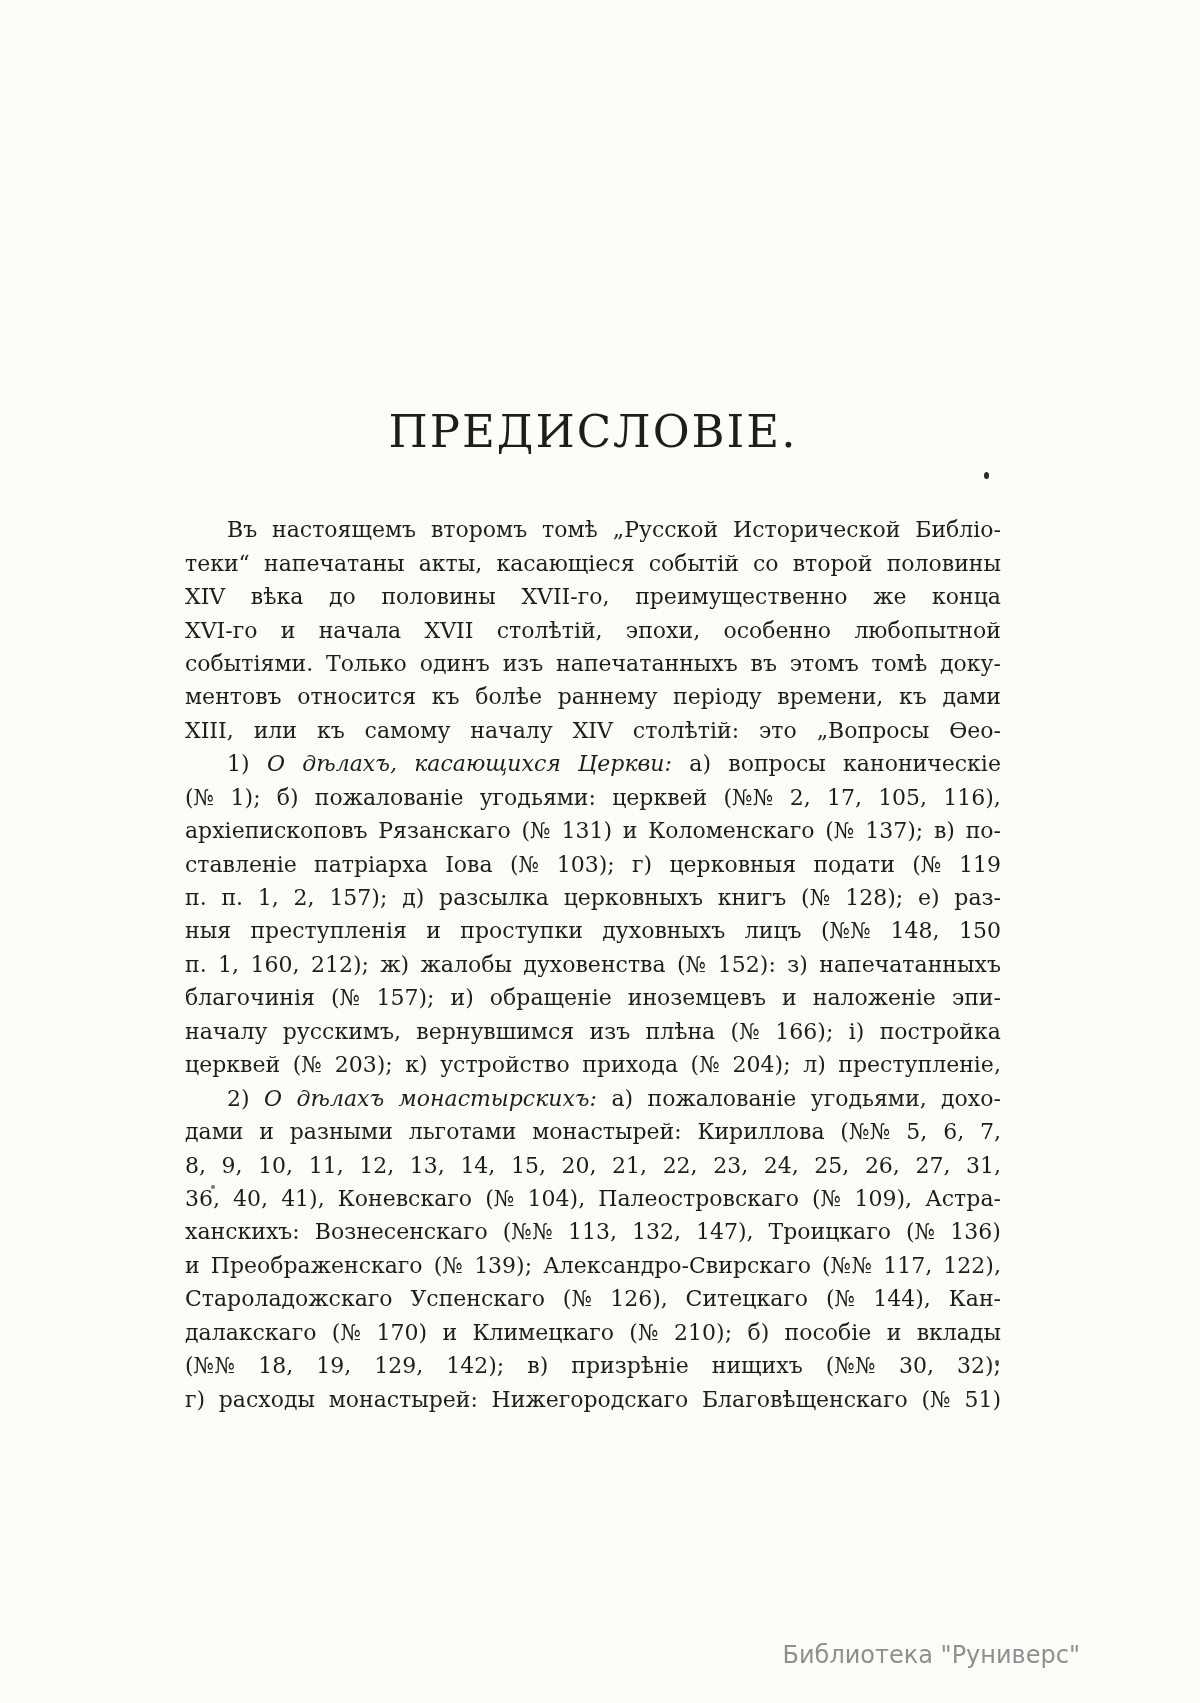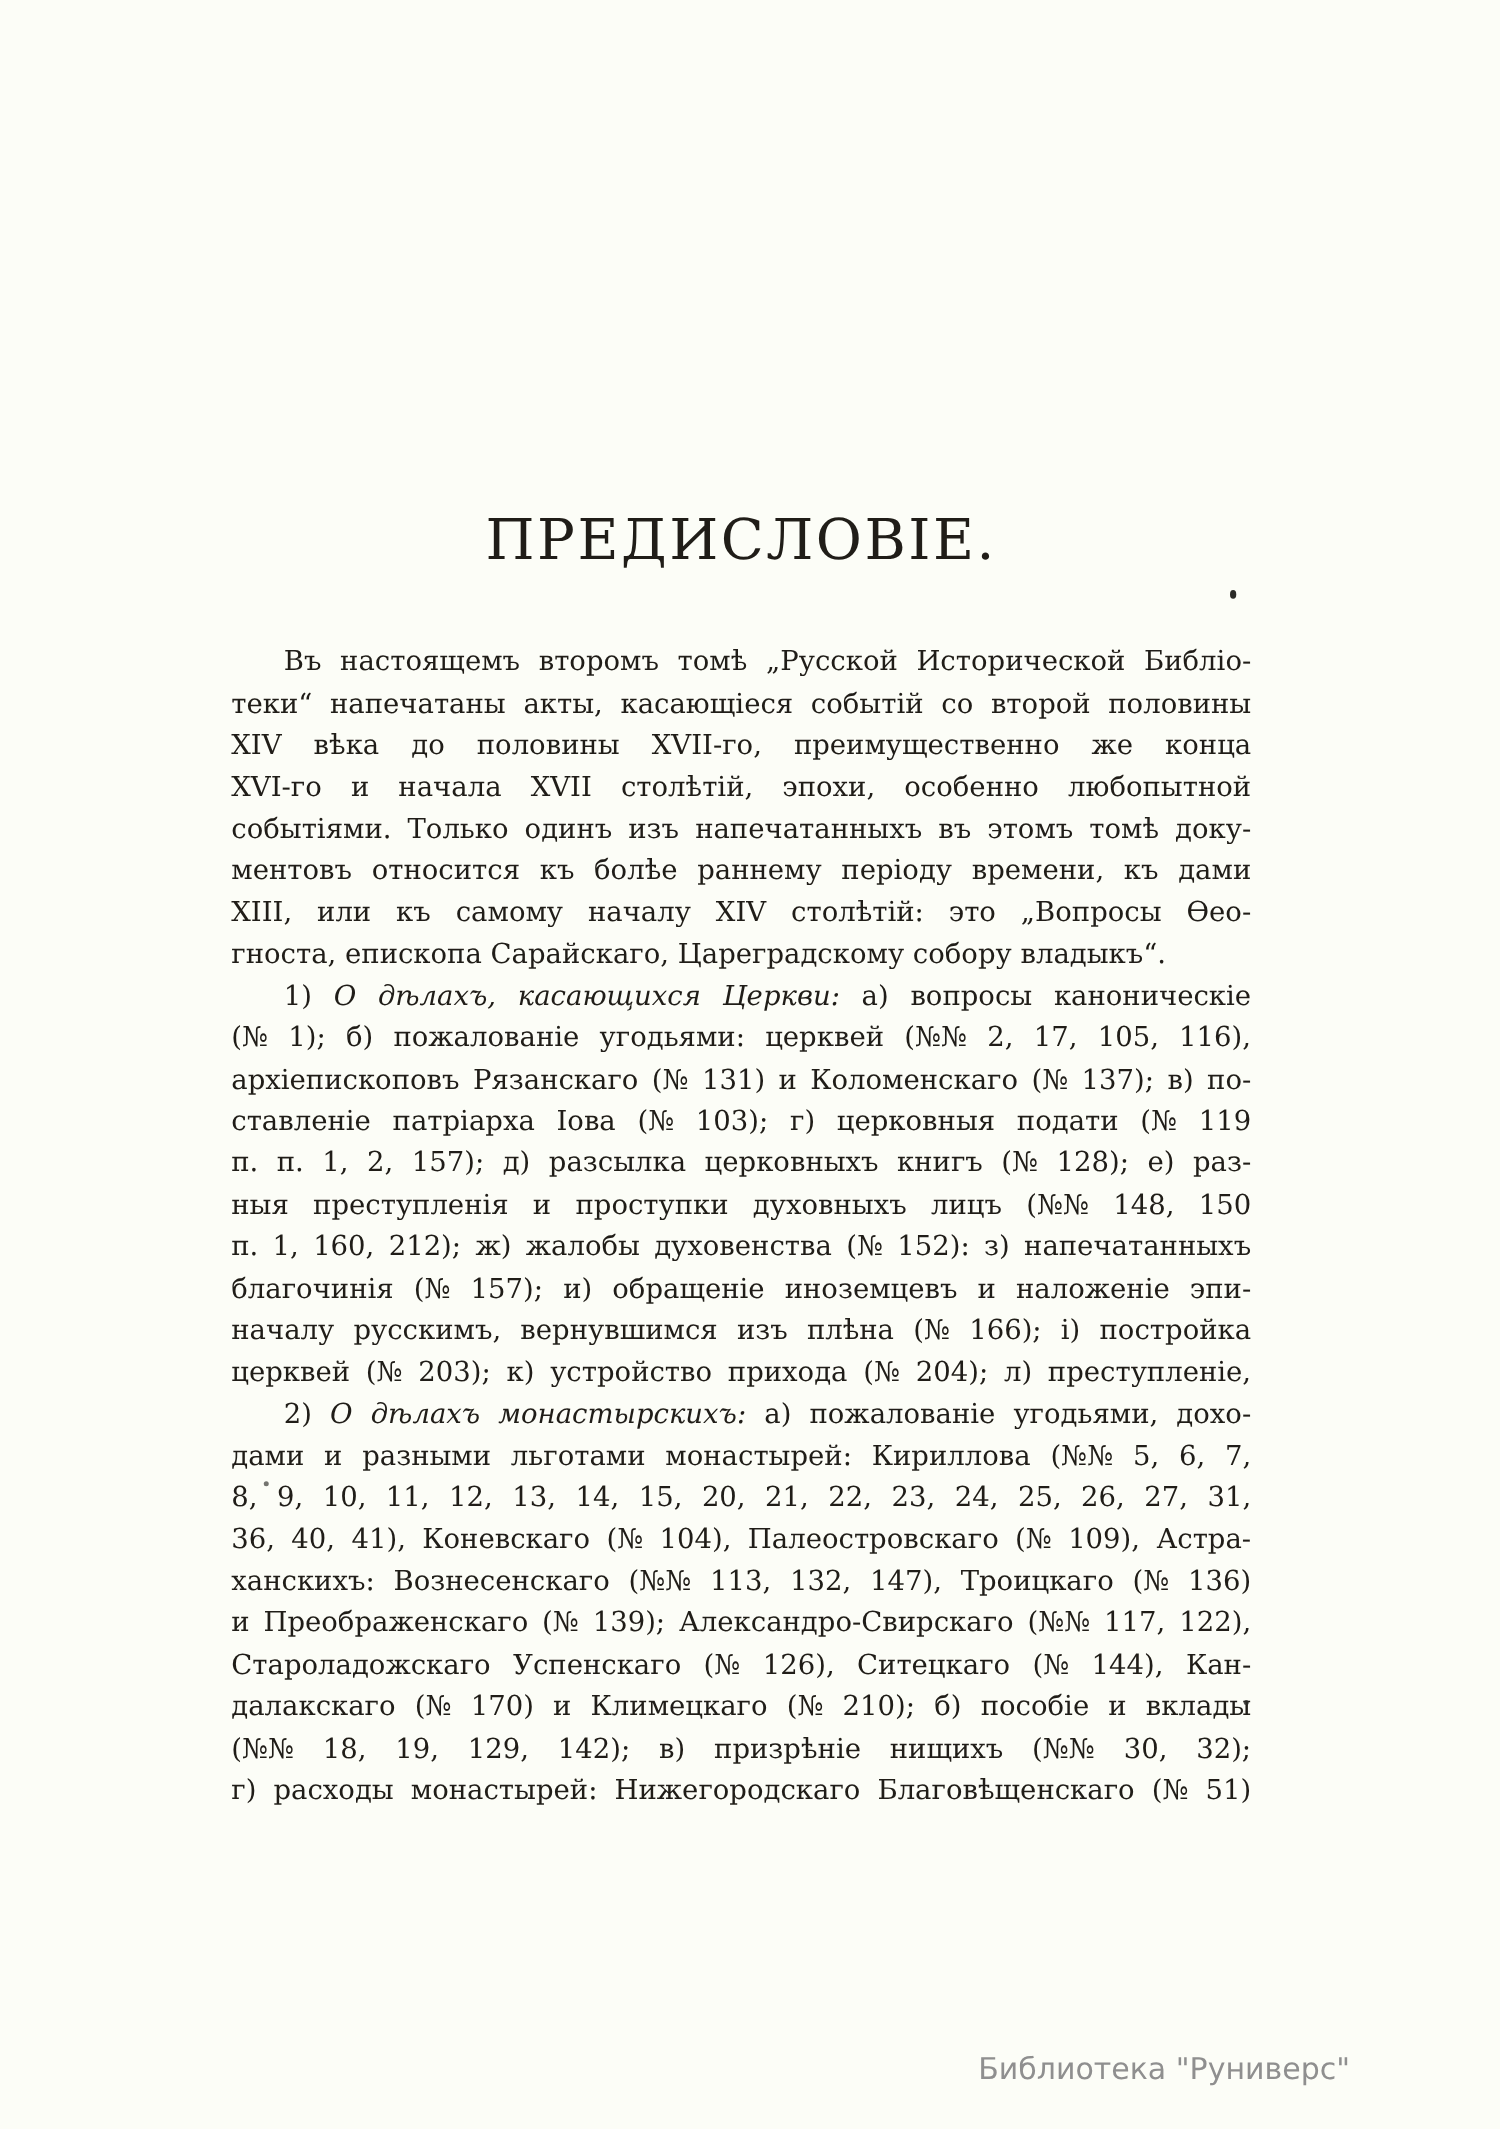--- a/index.html
+++ b/index.html
@@ -46,21 +46,20 @@
 <div class="page">
   <h1 class="title">ПРЕДИСЛОВІЕ.</h1>
   <div class="textblock" id="textblock">
       <div class="line fill indent"><span>Въ</span><span>настоящемъ</span><span>второмъ</span><span>томѣ</span><span>„Русской</span><span>Исторической</span><span>Библіо-</span></div>
       <div class="line fill"><span>теки“</span><span>напечатаны</span><span>акты,</span><span>касающіеся</span><span>событій</span><span>со</span><span>второй</span><span>половины</span></div>
       <div class="line fill"><span>XIV</span><span>вѣка</span><span>до</span><span>половины</span><span>XVII-го,</span><span>преимущественно</span><span>же</span><span>конца</span></div>
       <div class="line fill"><span>XVI-го</span><span>и</span><span>начала</span><span>XVII</span><span>столѣтій,</span><span>эпохи,</span><span>особенно</span><span>любопытной</span></div>
       <div class="line fill"><span>событіями.</span><span>Только</span><span>одинъ</span><span>изъ</span><span>напечатанныхъ</span><span>въ</span><span>этомъ</span><span>томѣ</span><span>доку-</span></div>
       <div class="line fill"><span>ментовъ</span><span>относится</span><span>къ</span><span>болѣе</span><span>раннему</span><span>періоду</span><span>времени,</span><span>къ</span><span>дами</span></div>
       <div class="line fill"><span>XIII,</span><span>или</span><span>къ</span><span>самому</span><span>началу</span><span>XIV</span><span>столѣтій:</span><span>это</span><span>„Вопросы</span><span>Ѳео-</span></div>
-      <div class="line"><span>гноста, епископа Сарайскаго, Цареградскому собору владыкъ“.</span></div>
       <div class="line fill indent"><span>1)</span><span class="it">О</span><span class="it">дѣлахъ,</span><span class="it">касающихся</span><span class="it">Церкви:</span><span>а)</span><span>вопросы</span><span>каноническіе</span></div>
       <div class="line fill"><span>(№</span><span>1);</span><span>б)</span><span>пожалованіе</span><span>угодьями:</span><span>церквей</span><span>(№№</span><span>2,</span><span>17,</span><span>105,</span><span>116),</span></div>
       <div class="line fill"><span>архіепископовъ</span><span>Рязанскаго</span><span>(№</span><span>131)</span><span>и</span><span>Коломенскаго</span><span>(№</span><span>137);</span><span>в)</span><span>по-</span></div>
       <div class="line fill"><span>ставленіе</span><span>патріарха</span><span>Іова</span><span>(№</span><span>103);</span><span>г)</span><span>церковныя</span><span>подати</span><span>(№</span><span>119</span></div>
       <div class="line fill"><span>п.</span><span>п.</span><span>1,</span><span>2,</span><span>157);</span><span>д)</span><span>разсылка</span><span>церковныхъ</span><span>книгъ</span><span>(№</span><span>128);</span><span>е)</span><span>раз-</span></div>
       <div class="line fill"><span>ныя</span><span>преступленія</span><span>и</span><span>проступки</span><span>духовныхъ</span><span>лицъ</span><span>(№№</span><span>148,</span><span>150</span></div>
       <div class="line fill"><span>п.</span><span>1,</span><span>160,</span><span>212);</span><span>ж)</span><span>жалобы</span><span>духовенства</span><span>(№</span><span>152):</span><span>з)</span><span>напечатанныхъ</span></div>
       <div class="line fill"><span>благочинія</span><span>(№</span><span>157);</span><span>и)</span><span>обращеніе</span><span>иноземцевъ</span><span>и</span><span>наложеніе</span><span>эпи-</span></div>
       <div class="line fill"><span>началу</span><span>русскимъ,</span><span>вернувшимся</span><span>изъ</span><span>плѣна</span><span>(№</span><span>166);</span><span>і)</span><span>постройка</span></div>
       <div class="line fill"><span>церквей</span><span>(№</span><span>203);</span><span>к)</span><span>устройство</span><span>прихода</span><span>(№</span><span>204);</span><span>л)</span><span>преступленіе,</span></div>

